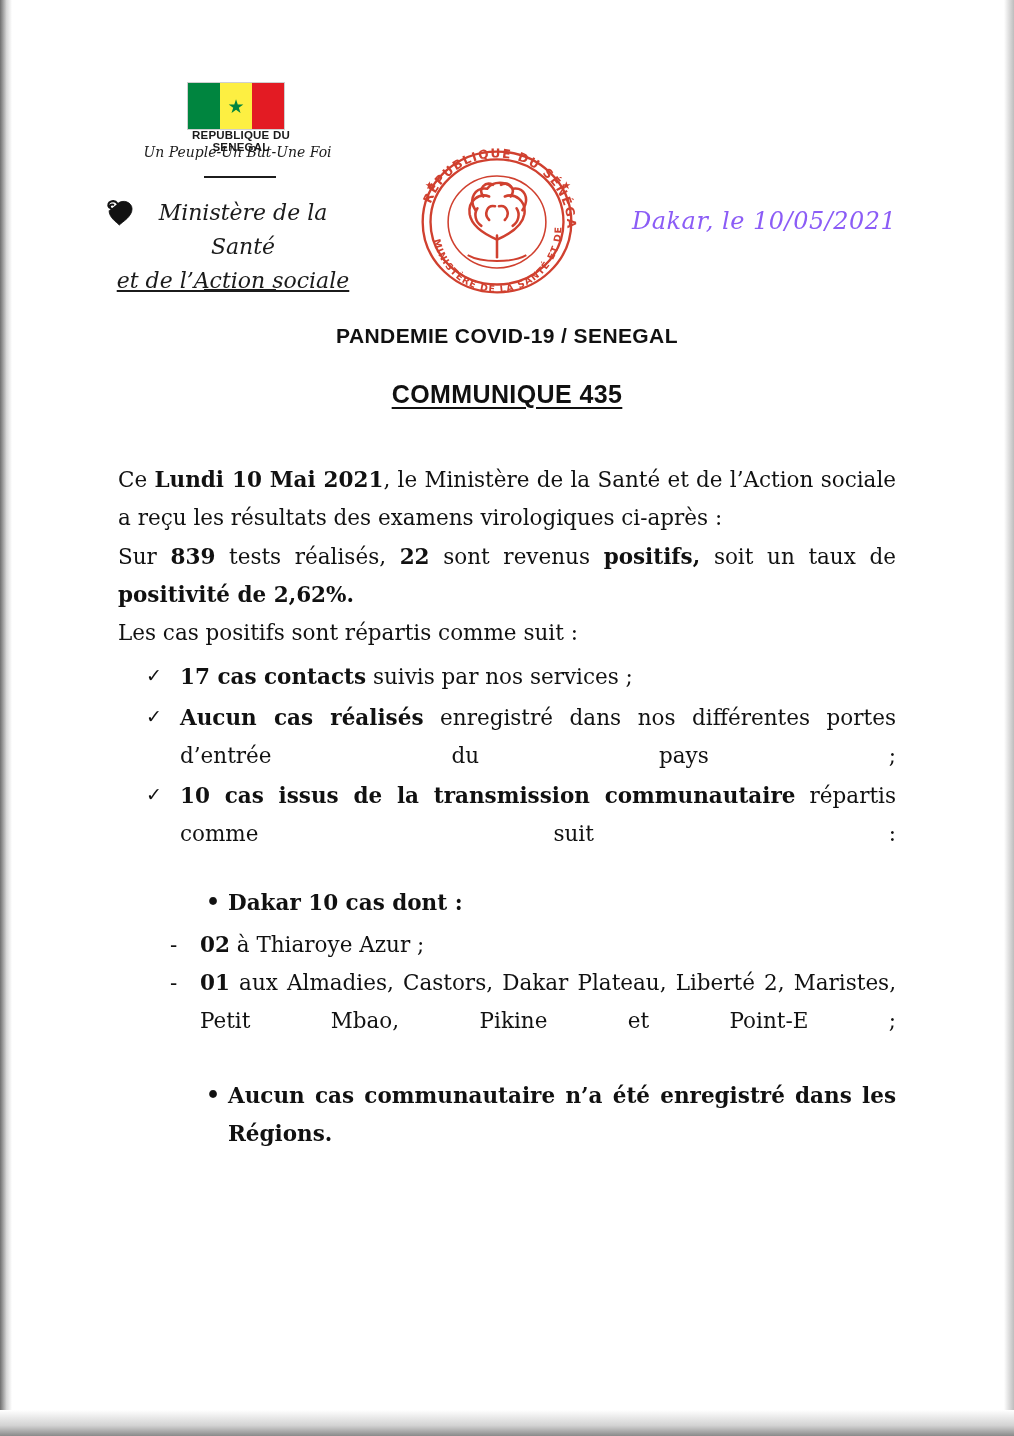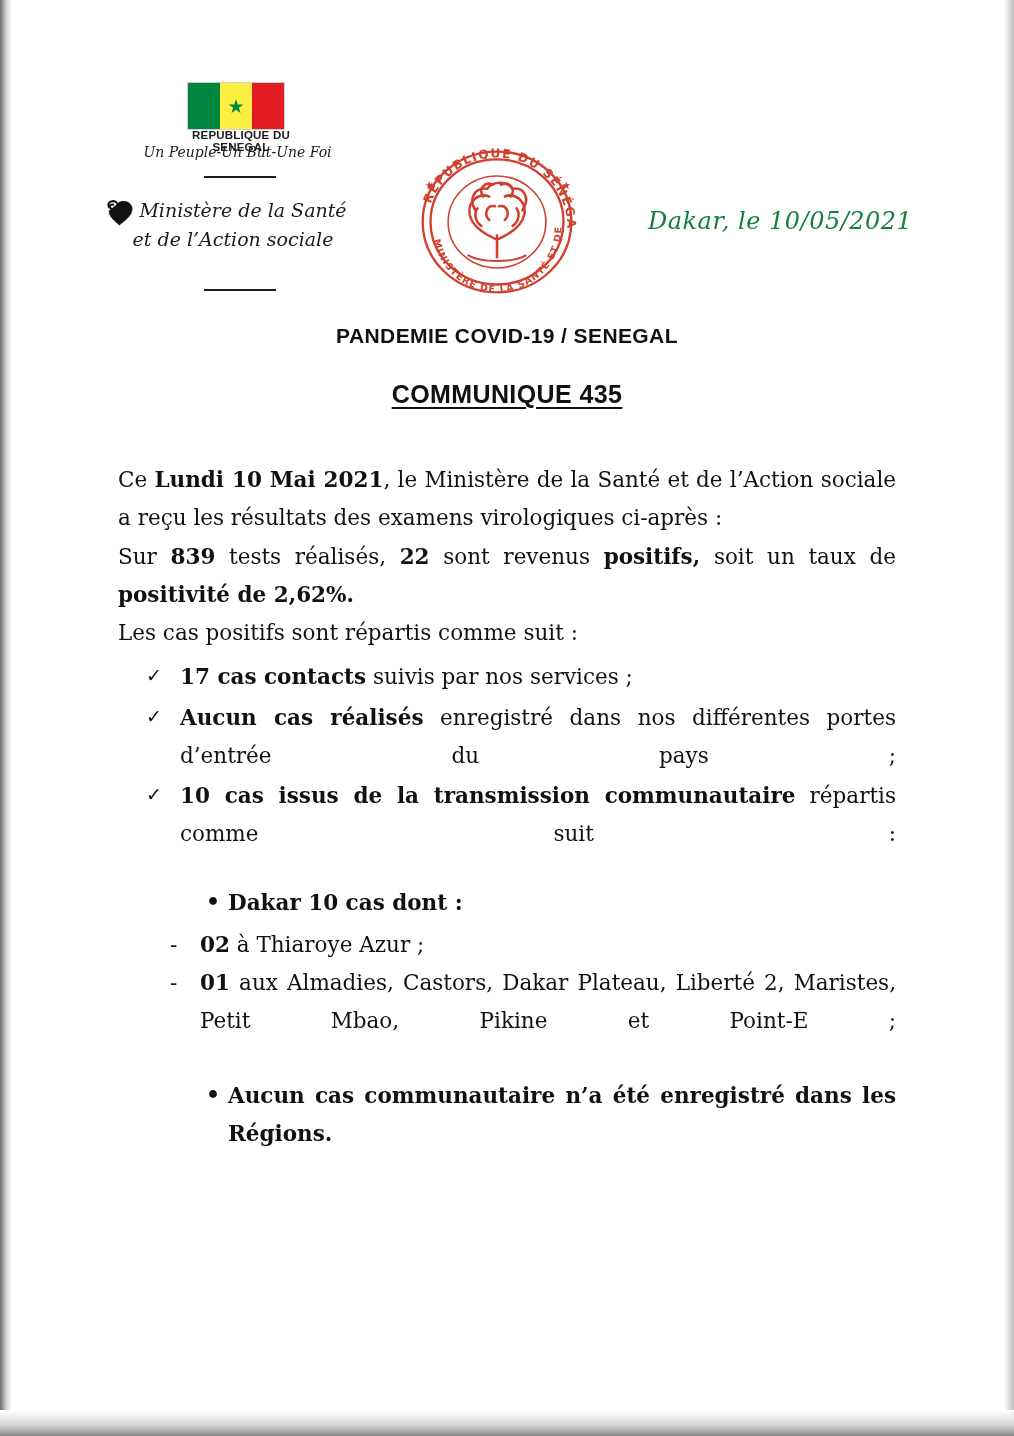--- a/index.html
+++ b/index.html
@@ -109,53 +109,53 @@
     height: 2px;
     background: #1c1c1c;
   }
   .ministry {
     position: absolute;
     left: 100px;
     top: 196px;
     width: 260px;
     font-family: "DejaVu Serif", serif;
     font-style: italic;
-    font-size: 19px;
+    font-size: 22px;
     line-height: 1.55;
     color: #1b1b1b;
     text-align: center;
   }
   .ministry .line1 { display: block; padding-left: 26px; }
-  .ministry .line2 { display: block; padding-left: 6px; }
+  .ministry .line2 { display: block; padding-left: 6px; text-decoration: underline; }
   .ms-logo {
     position: absolute;
     left: 104px;
     top: 197px;
     width: 34px;
     height: 30px;
   }
 
   
   .stamp {
     position: absolute;
     left: 398px;
     top: 132px;
     width: 198px;
     height: 176px;
   }
   .stamp svg { width: 100%; height: 100%; }
 
   .date {
     position: absolute;
-    left: 648px;
+    left: 632px;
     top: 207px;
     font-family: "DejaVu Serif", serif;
     font-style: italic;
     font-size: 24px;
-    color: #15803d;
+    color: #8b5cf6;
     letter-spacing: 0.5px;
   }
 
   
   .title-block {
     margin-top: 4px;
     text-align: center;
   }
   .doc-title {
     font-family: "Liberation Sans", sans-serif;

